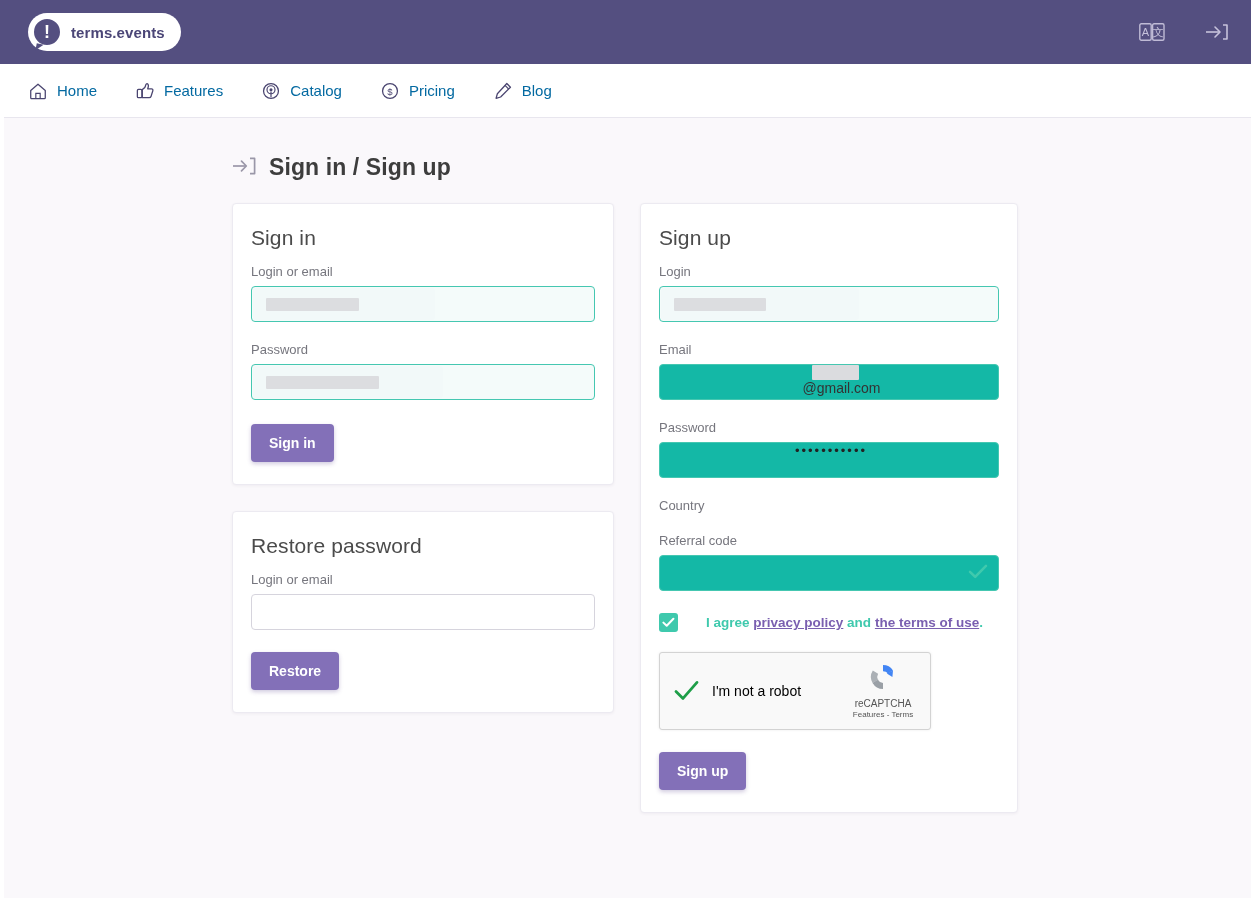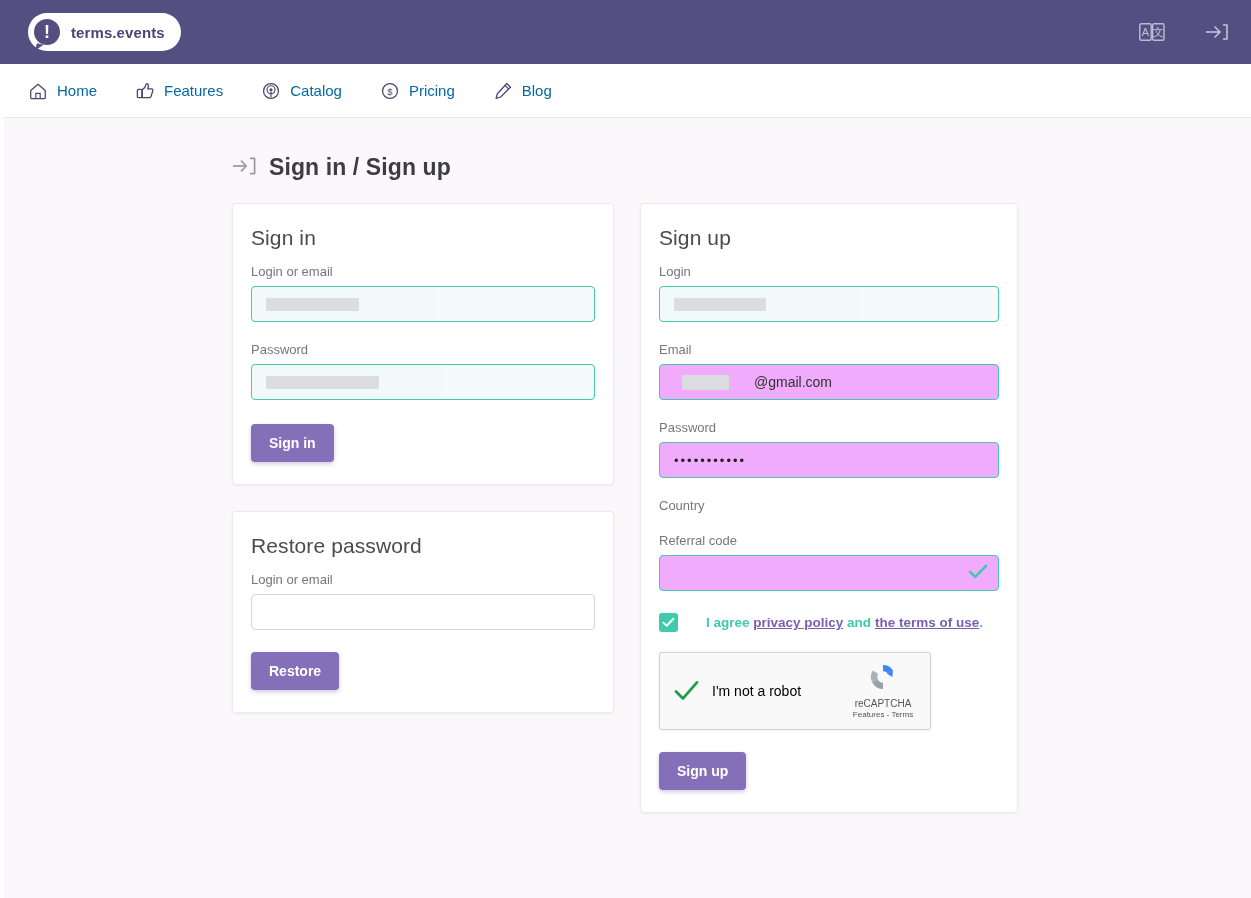--- a/index.html
+++ b/index.html
@@ -137,21 +137,21 @@
     border-radius: 4px;
     background: #ffffff;
     display: flex; align-items: center;
     padding: 0 10px;
     font-size: 14px; color: #333;
   }
   .input.filled {
     border-color: #45c7b1;
     background: #f4fbfa;
   }
-  .input.filled.plain-bg { background: #f0abfc; }
+  .input.filled.plain-bg { background: #14b8a6; flex-direction: column; }
   .input .redact {
     height: 13px;
     background: #dcdde0;
     border-radius: 1px;
     display: inline-block;
   }
   .input .autofill-wash {
     position: absolute;
     left: 1px; top: 1px; bottom: 1px;
     background: #f2f9f9;

